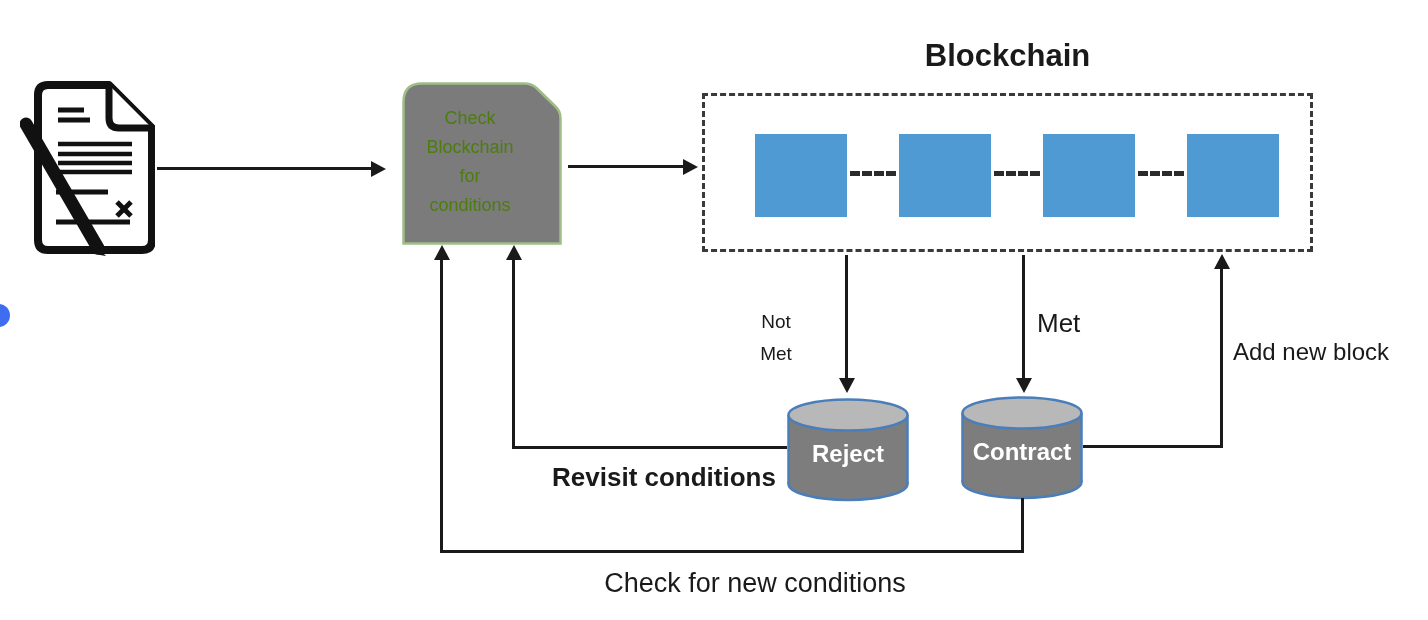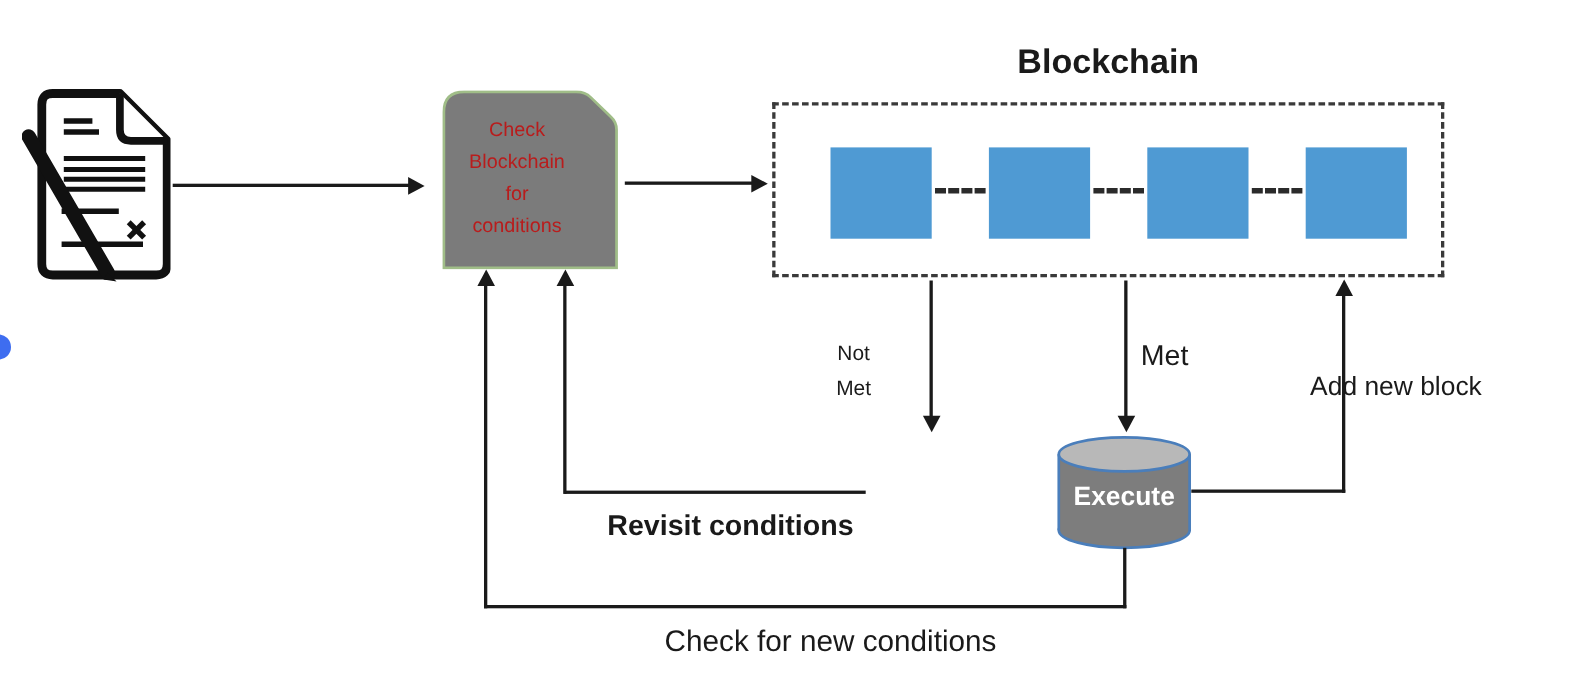--- a/index.html
+++ b/index.html
@@ -34,21 +34,21 @@
     border-left:8px solid transparent;border-right:8px solid transparent;
     border-bottom:15px solid var(--line);}
 
   .chain-box{position:absolute;left:702px;top:93px;width:611px;height:159px;
     border:3px dashed #3a3a3a;}
   .block{position:absolute;top:134px;width:92px;height:83px;background:var(--block-blue);}
   .chain-dash{position:absolute;top:171px;height:0;border-top:5px dashed #2b2b2b;}
 
   .check-node{position:absolute;left:402px;top:82px;width:160px;height:163px;}
   .check-node-text{position:absolute;left:0;top:22px;width:136px;
-    color:#b91c1c;font-size:18px;line-height:29px;text-align:center;}
+    color:#4d7c0f;font-size:18px;line-height:29px;text-align:center;}
 
   .cylinder{position:absolute;width:122px;height:104px;}
   .cyl-label{position:absolute;left:0;top:42px;width:122px;text-align:center;
     color:#ffffff;font-size:24px;font-weight:700;}
 
   .accent-dot{position:absolute;left:-13px;top:304px;width:23px;height:23px;
     border-radius:50%;background:var(--accent-blue);}
 
   .title{font-size:31px;font-weight:700;}
 </style>
@@ -113,32 +113,42 @@
     <span>Met</span>
   </div>
 
   <div class="vline" style="left:1022px;top:255px;height:124px;"></div>
   <div class="arrow-down" style="left:1015.5px;top:378px;"></div>
   <div class="lbl" style="left:1037px;top:308px;font-size:26px;">Met</div>
 
   <div class="vline" style="left:1220px;top:267px;height:181px;"></div>
   <div class="arrow-up" style="left:1213.5px;top:254px;"></div>
   <div class="hline" style="left:1083px;top:445px;width:140px;"></div>
-  <div class="lbl" style="left:1191px;top:338px;font-size:24px;">Add new block</div>
+  <div class="lbl" style="left:1233px;top:338px;font-size:24px;">Add new block</div>
 
+  <div class="cylinder" style="left:787px;top:398px;">
+    <svg width="122" height="104" viewBox="0 0 122 104">
+      <ellipse cx="61" cy="86" rx="59.5" ry="16" fill="var(--cylinder-body)" stroke="var(--cylinder-stroke)" stroke-width="2.5"></ellipse>
+      <rect x="1.5" y="17" width="119" height="69" fill="var(--cylinder-body)"></rect>
+      <line x1="1.5" y1="17" x2="1.5" y2="86" stroke="var(--cylinder-stroke)" stroke-width="2.5"></line>
+      <line x1="120.5" y1="17" x2="120.5" y2="86" stroke="var(--cylinder-stroke)" stroke-width="2.5"></line>
+      <ellipse cx="61" cy="17" rx="59.5" ry="15.5" fill="var(--cylinder-top)" stroke="var(--cylinder-stroke)" stroke-width="2.5"></ellipse>
+    </svg>
+    <div class="cyl-label">Reject</div>
+  </div>
 
   <div class="cylinder" style="left:961px;top:396px;">
     <svg width="122" height="104" viewBox="0 0 122 104">
       <ellipse cx="61" cy="86" rx="59.5" ry="16" fill="var(--cylinder-body)" stroke="var(--cylinder-stroke)" stroke-width="2.5"></ellipse>
       <rect x="1.5" y="17" width="119" height="69" fill="var(--cylinder-body)"></rect>
       <line x1="1.5" y1="17" x2="1.5" y2="86" stroke="var(--cylinder-stroke)" stroke-width="2.5"></line>
       <line x1="120.5" y1="17" x2="120.5" y2="86" stroke="var(--cylinder-stroke)" stroke-width="2.5"></line>
       <ellipse cx="61" cy="17" rx="59.5" ry="15.5" fill="var(--cylinder-top)" stroke="var(--cylinder-stroke)" stroke-width="2.5"></ellipse>
     </svg>
-    <div class="cyl-label">Execute</div>
+    <div class="cyl-label">Contract</div>
   </div>
 
   <div class="hline" style="left:513px;top:446px;width:274px;"></div>
   <div class="vline" style="left:512px;top:258px;height:191px;"></div>
   <div class="arrow-up" style="left:505.5px;top:245px;"></div>
   <div class="lbl center" style="left:539px;top:462px;width:250px;font-size:26px;font-weight:bold;">Revisit conditions</div>
 
   <div class="vline" style="left:1021px;top:498px;height:55px;"></div>
   <div class="hline" style="left:440px;top:550px;width:584px;"></div>
   <div class="vline" style="left:440px;top:258px;height:295px;"></div>

